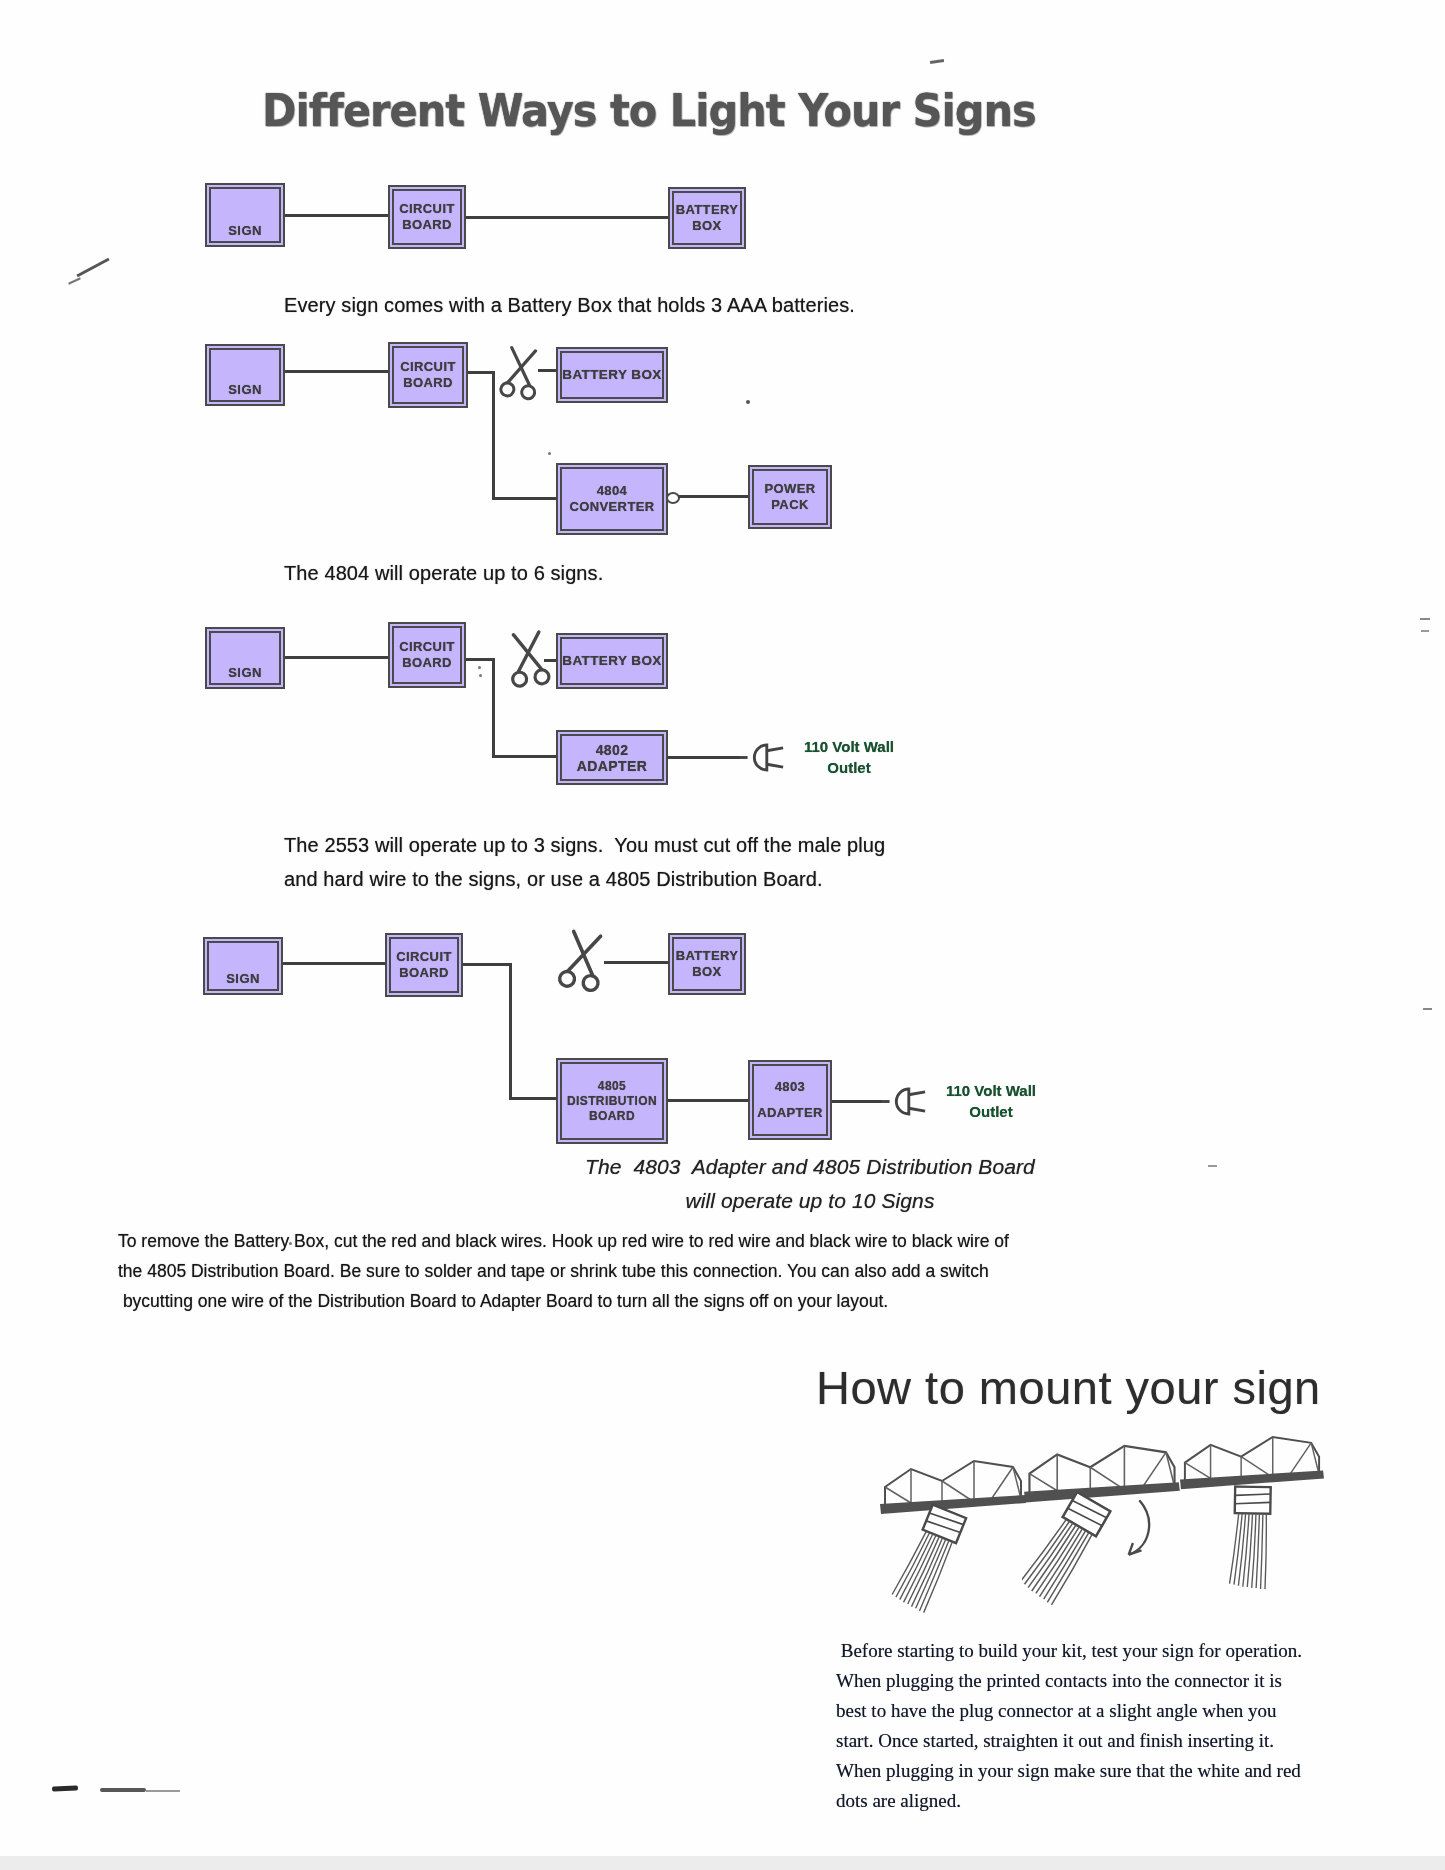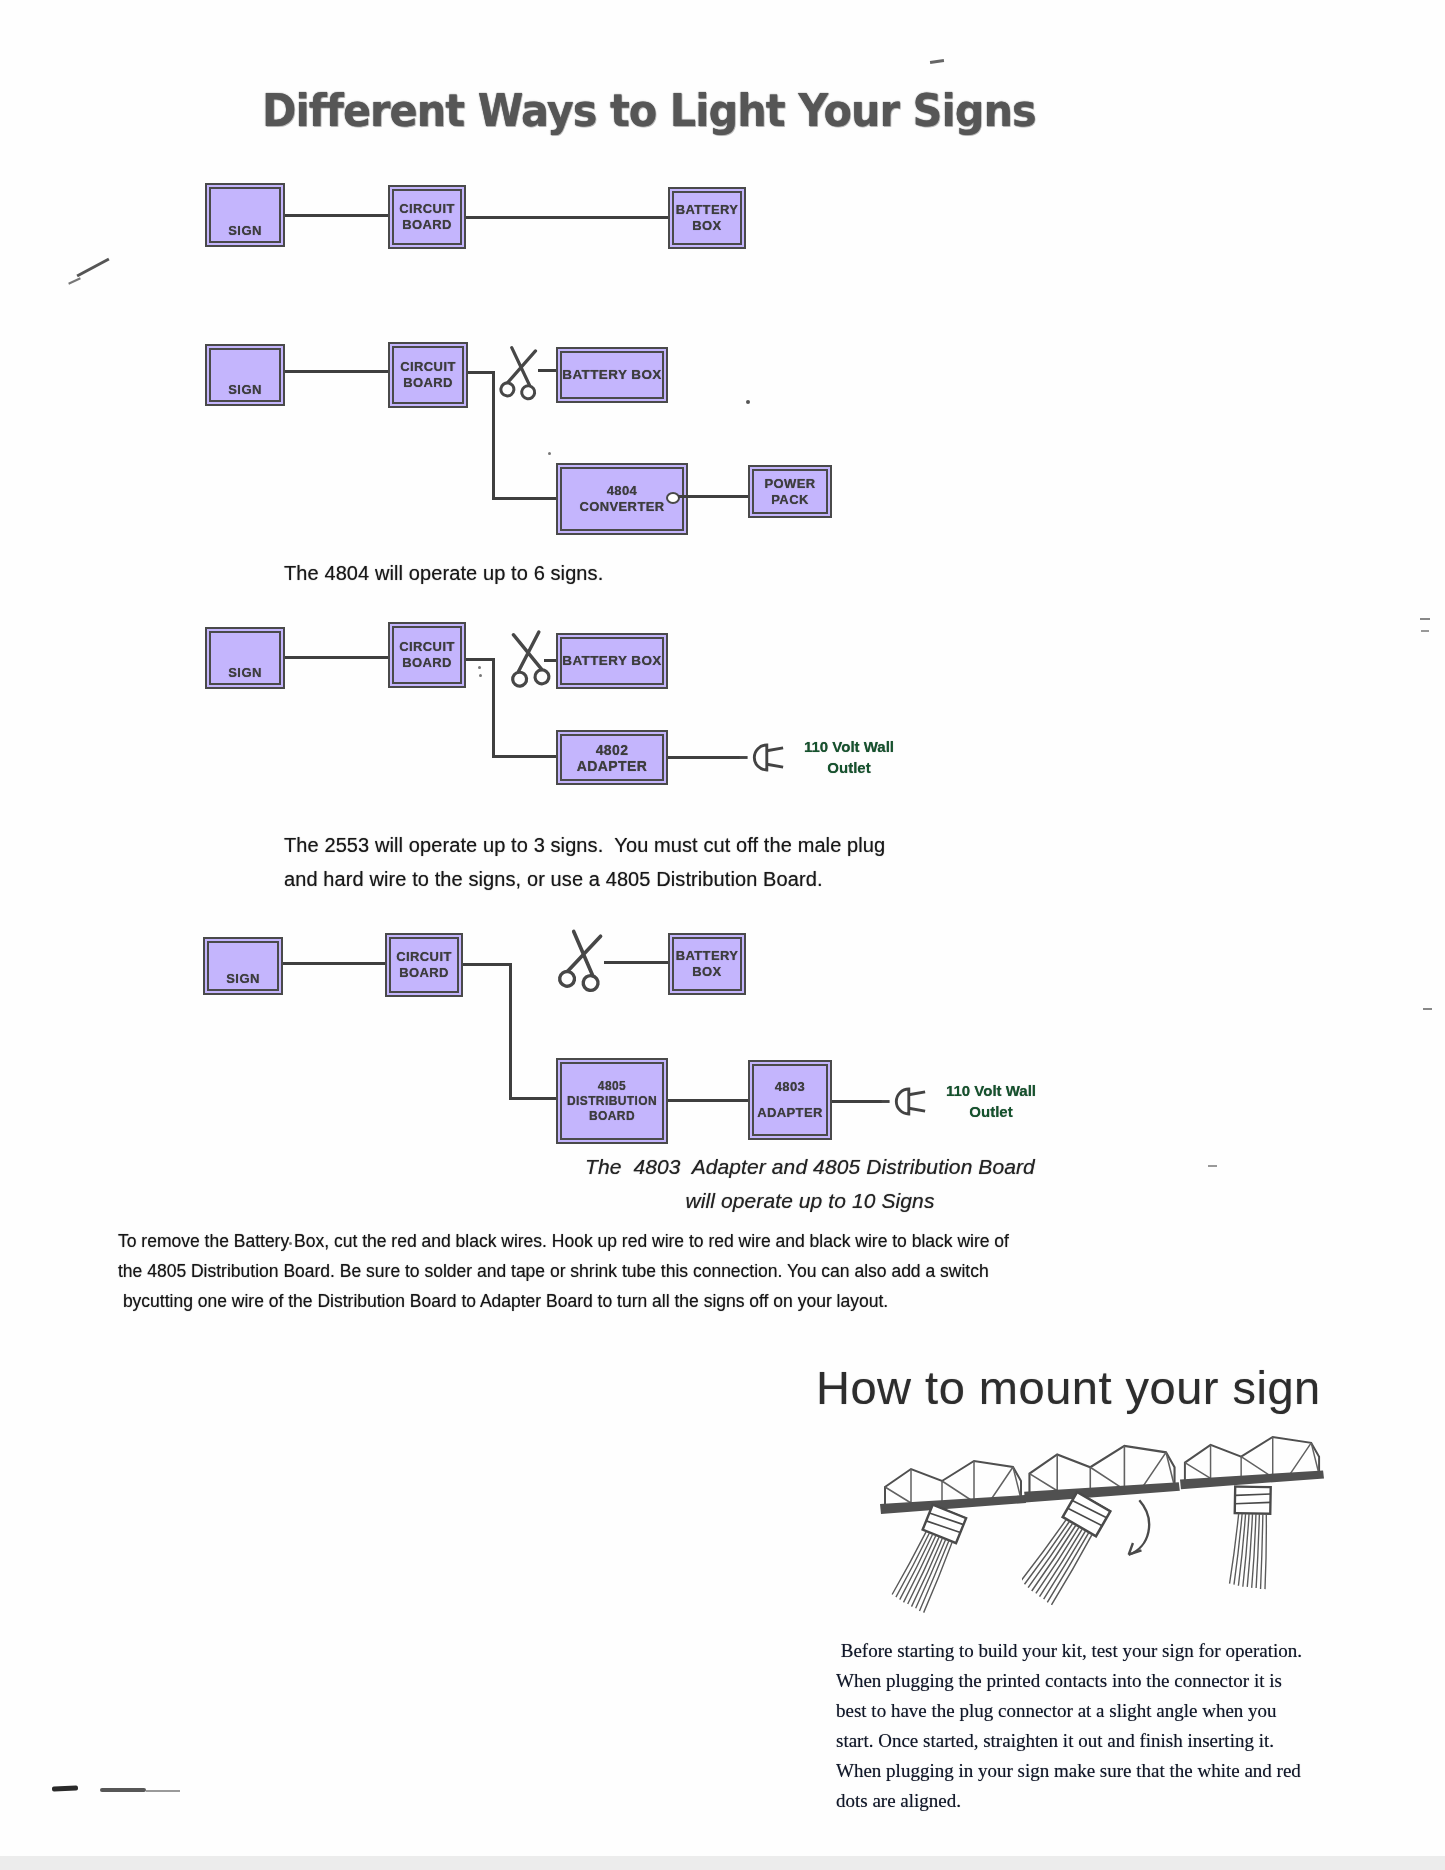--- a/index.html
+++ b/index.html
@@ -75,38 +75,39 @@
   <div class="title">Different Ways to Light Your Signs</div>
 
   <div class="box sign" style="left:205px;top:183px;width:80px;height:64px;"><span>SIGN</span></div>
   <div class="wire" style="left:285px;top:214px;width:103px;height:3px;"></div>
   <div class="box" style="left:388px;top:185px;width:78px;height:64px;"><span>CIRCUIT
 BOARD</span></div>
   <div class="wire" style="left:466px;top:216px;width:202px;height:3px;"></div>
   <div class="box" style="left:668px;top:187px;width:78px;height:62px;"><span>BATTERY
 BOX</span></div>
 
+  <div class="cap" style="left:284px;top:288px;">Every sign comes with a Battery Box that holds 3 AAA batteries.</div>
 
   <div class="box sign" style="left:205px;top:344px;width:80px;height:62px;"><span>SIGN</span></div>
   <div class="wire" style="left:285px;top:370px;width:103px;height:3px;"></div>
   <div class="box" style="left:388px;top:342px;width:80px;height:66px;"><span>CIRCUIT
 BOARD</span></div>
   <div class="wire" style="left:468px;top:371px;width:27px;height:3px;"></div>
   <div class="wire" style="left:492px;top:371px;width:3px;height:129px;"></div>
   <svg class="svgicon" style="left:498px;top:346px;transform:rotate(8deg);" width="44" height="58">
       <use href="#scissors" width="44" height="58"></use>
     </svg>
   <div class="wire" style="left:538px;top:369px;width:18px;height:3px;"></div>
   <div class="box" style="left:556px;top:347px;width:112px;height:56px;font-size:13.5px;"><span>BATTERY BOX</span></div>
   <div class="wire" style="left:492px;top:497px;width:64px;height:3px;"></div>
-  <div class="box" style="left:556px;top:463px;width:132px;height:72px;"><span>4804
+  <div class="box" style="left:556px;top:463px;width:112px;height:72px;"><span>4804
 CONVERTER</span></div>
   <div class="oval" style="left:666px;top:492px;width:10px;height:8px;"></div>
   <div class="wire" style="left:678px;top:495px;width:70px;height:3px;"></div>
-  <div class="box" style="left:748px;top:465px;width:84px;height:53px;"><span>POWER
+  <div class="box" style="left:748px;top:465px;width:84px;height:64px;"><span>POWER
 PACK</span></div>
 
   <div class="cap" style="left:284px;top:556px;">The 4804 will operate up to 6 signs.</div>
 
   <div class="box sign" style="left:205px;top:627px;width:80px;height:62px;"><span>SIGN</span></div>
   <div class="wire" style="left:285px;top:656px;width:103px;height:3px;"></div>
   <div class="box" style="left:388px;top:622px;width:78px;height:66px;"><span>CIRCUIT
 BOARD</span></div>
   <div class="wire" style="left:466px;top:658px;width:29px;height:3px;"></div>
   <div class="wire" style="left:492px;top:658px;width:3px;height:100px;"></div>

